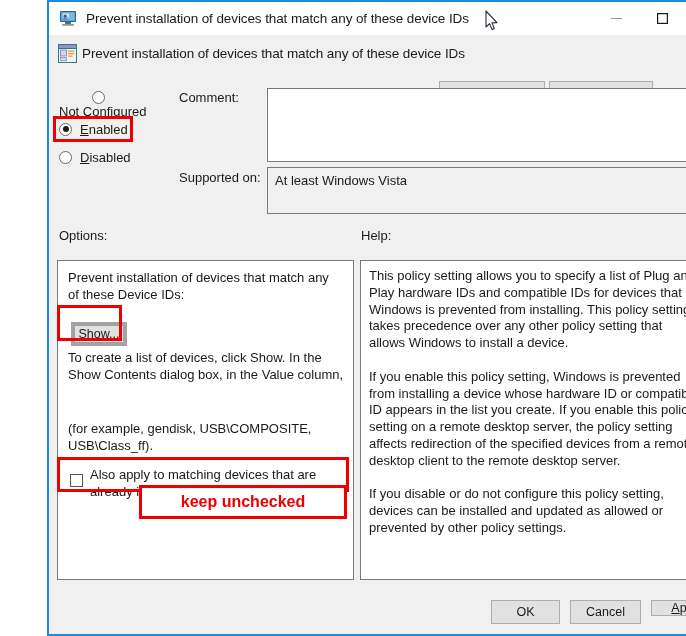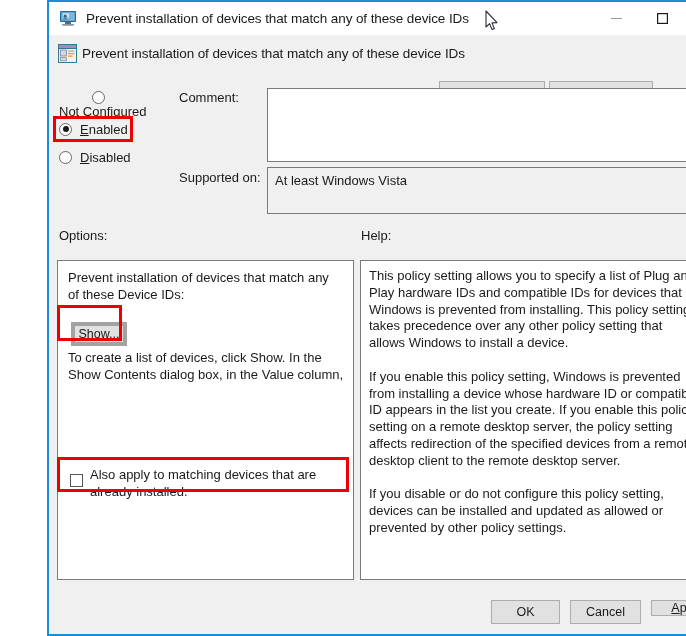--- a/index.html
+++ b/index.html
@@ -455,20 +455,21 @@
     </div>
   </div>
 
   <div id="lbl-options">Options:</div>
   <div id="lbl-help">Help:</div>
 
   <div id="options-panel">
     <div id="opt-heading">Prevent installation of devices that match any of these Device IDs:</div>
     <button id="btn-show">Show...</button>
     <div class="opt-para" id="opt-p1">To create a list of devices, click Show. In the Show Contents dialog box, in the Value column,</div>
+    <div class="opt-para" id="opt-p3">(for example, gendisk, USB\COMPOSITE, USB\Class_ff).</div>
 
     <div id="opt-check-row">
       <span class="checkbox-mark"></span>
       <span id="opt-check-label">Also apply to matching devices that are already installed.</span>
     </div>
   </div>
 
   <div id="help-panel">
     <div id="help-text">This policy setting allows you to specify a list of Plug and Play hardware IDs and compatible IDs for devices that Windows is prevented from installing. This policy setting takes precedence over any other policy setting that allows Windows to install a device.
 
@@ -491,20 +492,23 @@
 
   <button class="btn" id="btn-ok">OK</button>
   <button class="btn" id="btn-cancel">Cancel</button>
   <button class="btn" id="btn-apply">
     <span><span class="acc">A</span><span>pply</span></span>
   </button>
 
   <div class="annot-box" id="annot-enabled"></div>
   <div class="annot-box" id="annot-show"></div>
   <div class="annot-box" id="annot-check"></div>
+  <div class="annot-box" id="annot-keep">
+    <span id="annot-keep-text">keep unchecked</span>
+  </div>
 
   <div id="cursor">
     <svg width="14" height="22" viewBox="0 0 14 22">
       <path d="M1 1 L1 17 L4.6 13.6 L7.1 19.6 L9.4 18.6 L7 12.9 L12 12.6 Z" fill="#ffffff" stroke="#2b2b3a" stroke-width="1.1" stroke-linejoin="round"></path>
     </svg>
   </div>
 
 </div>
 
 </body></html>

